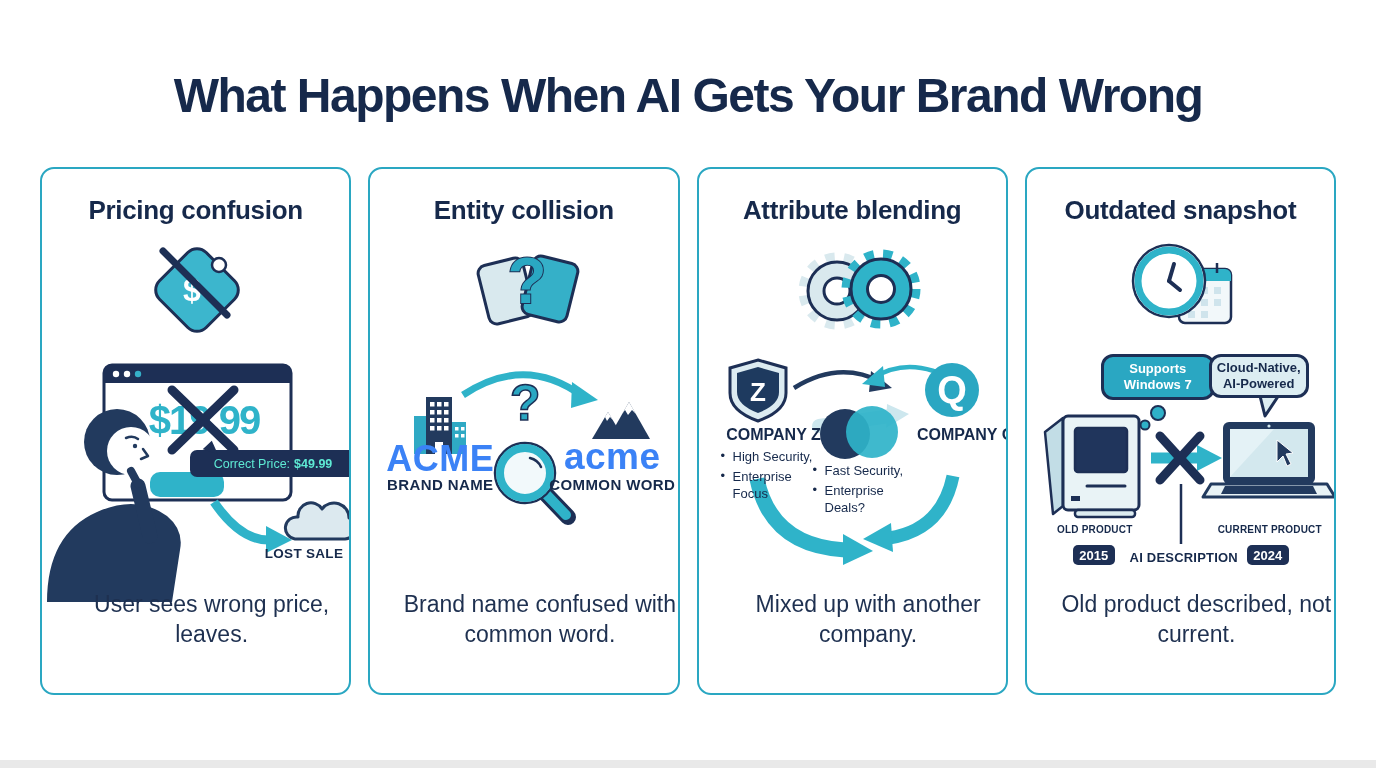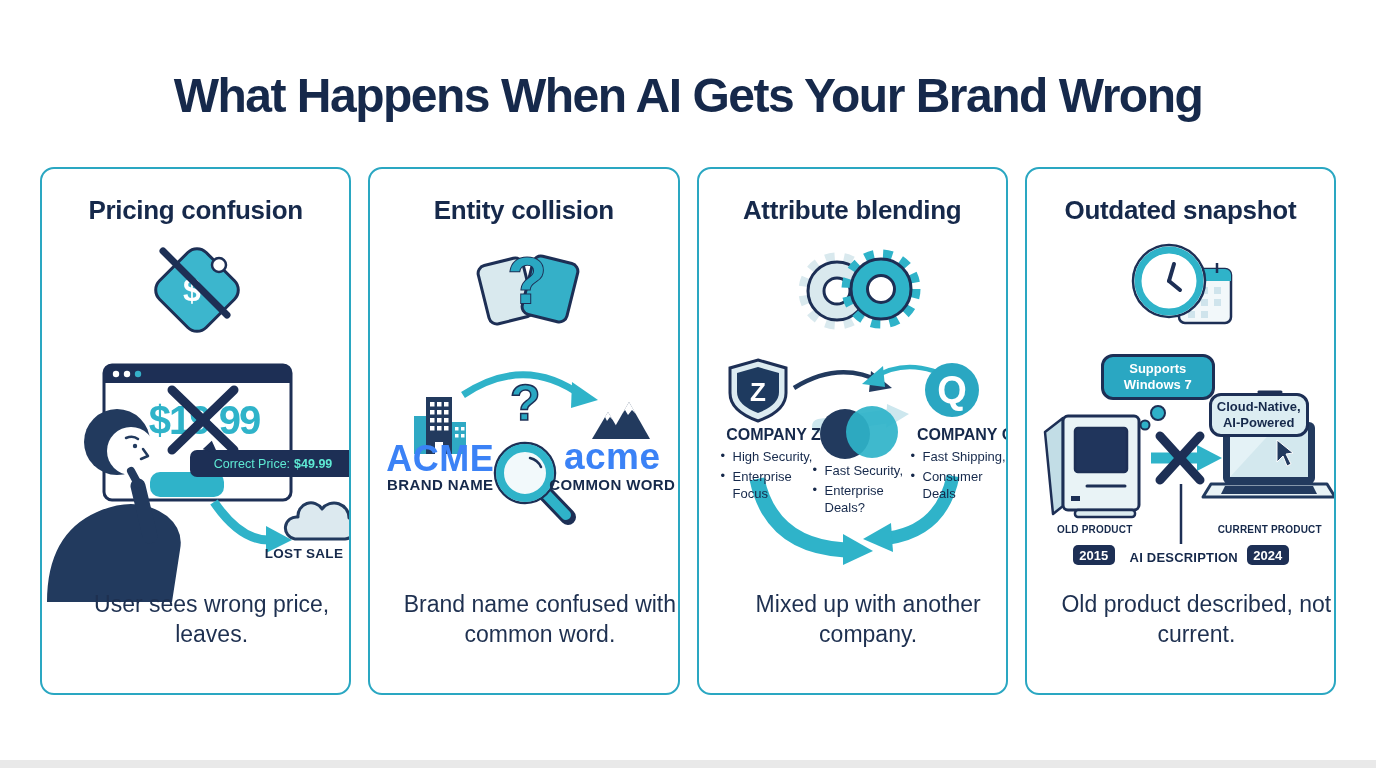--- a/index.html
+++ b/index.html
@@ -236,24 +236,20 @@
       <div class="abs company-name" style="left:0;top:72px;">COMPANY Z</div>
       <ul class="abs bullets" style="left:22px;top:94px;width:106px;">
         <li>High Security,</li>
         <li>Enterprise Focus</li>
       </ul>
       <ul class="abs bullets" style="left:114px;top:108px;width:112px;">
         <li>Fast Security,</li>
         <li>Enterprise Deals?</li>
       </ul>
       <div class="abs company-name" style="left:192px;top:72px;">COMPANY Q</div>
-      <ul class="abs bullets" style="left:212px;top:94px;width:98px;">
-        <li>Fast Shipping,</li>
-        <li>Consumer Deals</li>
-      </ul>
     </div>
 
     <p class="caption">Mixed up with another company.</p>
   </div>
 
   <div class="card">
     <h2>Outdated snapshot</h2>
 
     <div class="icon-zone">
       <svg width="312" height="114" viewBox="0 0 312 114">
@@ -305,21 +301,21 @@
         <polygon points="203,75 247,75 203,123" fill="#e4f2f6"></polygon>
         <circle cx="242" cy="72" r="1.6" fill="#d3e8ee"></circle>
         <polygon points="250,86 250,108 256,102 260,112 264,110 259,100 266,99" fill="#223a5e" stroke="#ffffff" stroke-width="1"></polygon>
         <polygon points="184,130 300,130 308,143 176,143" fill="#e9f3f6" stroke="#223a5e" stroke-width="3" stroke-linejoin="round"></polygon>
         <polygon points="198,132 286,132 290,140 194,140" fill="#223a5e"></polygon>
       </svg>
       <div class="bubble bubble-teal" style="left:74px;top:0;width:114px;height:46px;">
         <span>Supports</span>
         <span>Windows 7</span>
       </div>
-      <div class="bubble bubble-pale" style="left:182px;top:0;width:100px;height:44px;margin-top:39px;">
+      <div class="bubble bubble-pale" style="left:182px;top:0;width:100px;height:44px;">
         <span>Cloud-Native,</span>
         <span>AI-Powered</span>
       </div>
       <div class="abs product-label" style="left:8px;top:170px;width:120px;">OLD PRODUCT</div>
       <div class="year-badge" style="left:46px;top:191px;width:42px;height:20px;">2015</div>
       <div class="abs ai-desc">AI DESCRIPTION</div>
       <div class="abs product-label" style="left:176px;top:170px;width:134px;">CURRENT PRODUCT</div>
       <div class="year-badge" style="left:220px;top:191px;width:42px;height:20px;">2024</div>
     </div>
 

